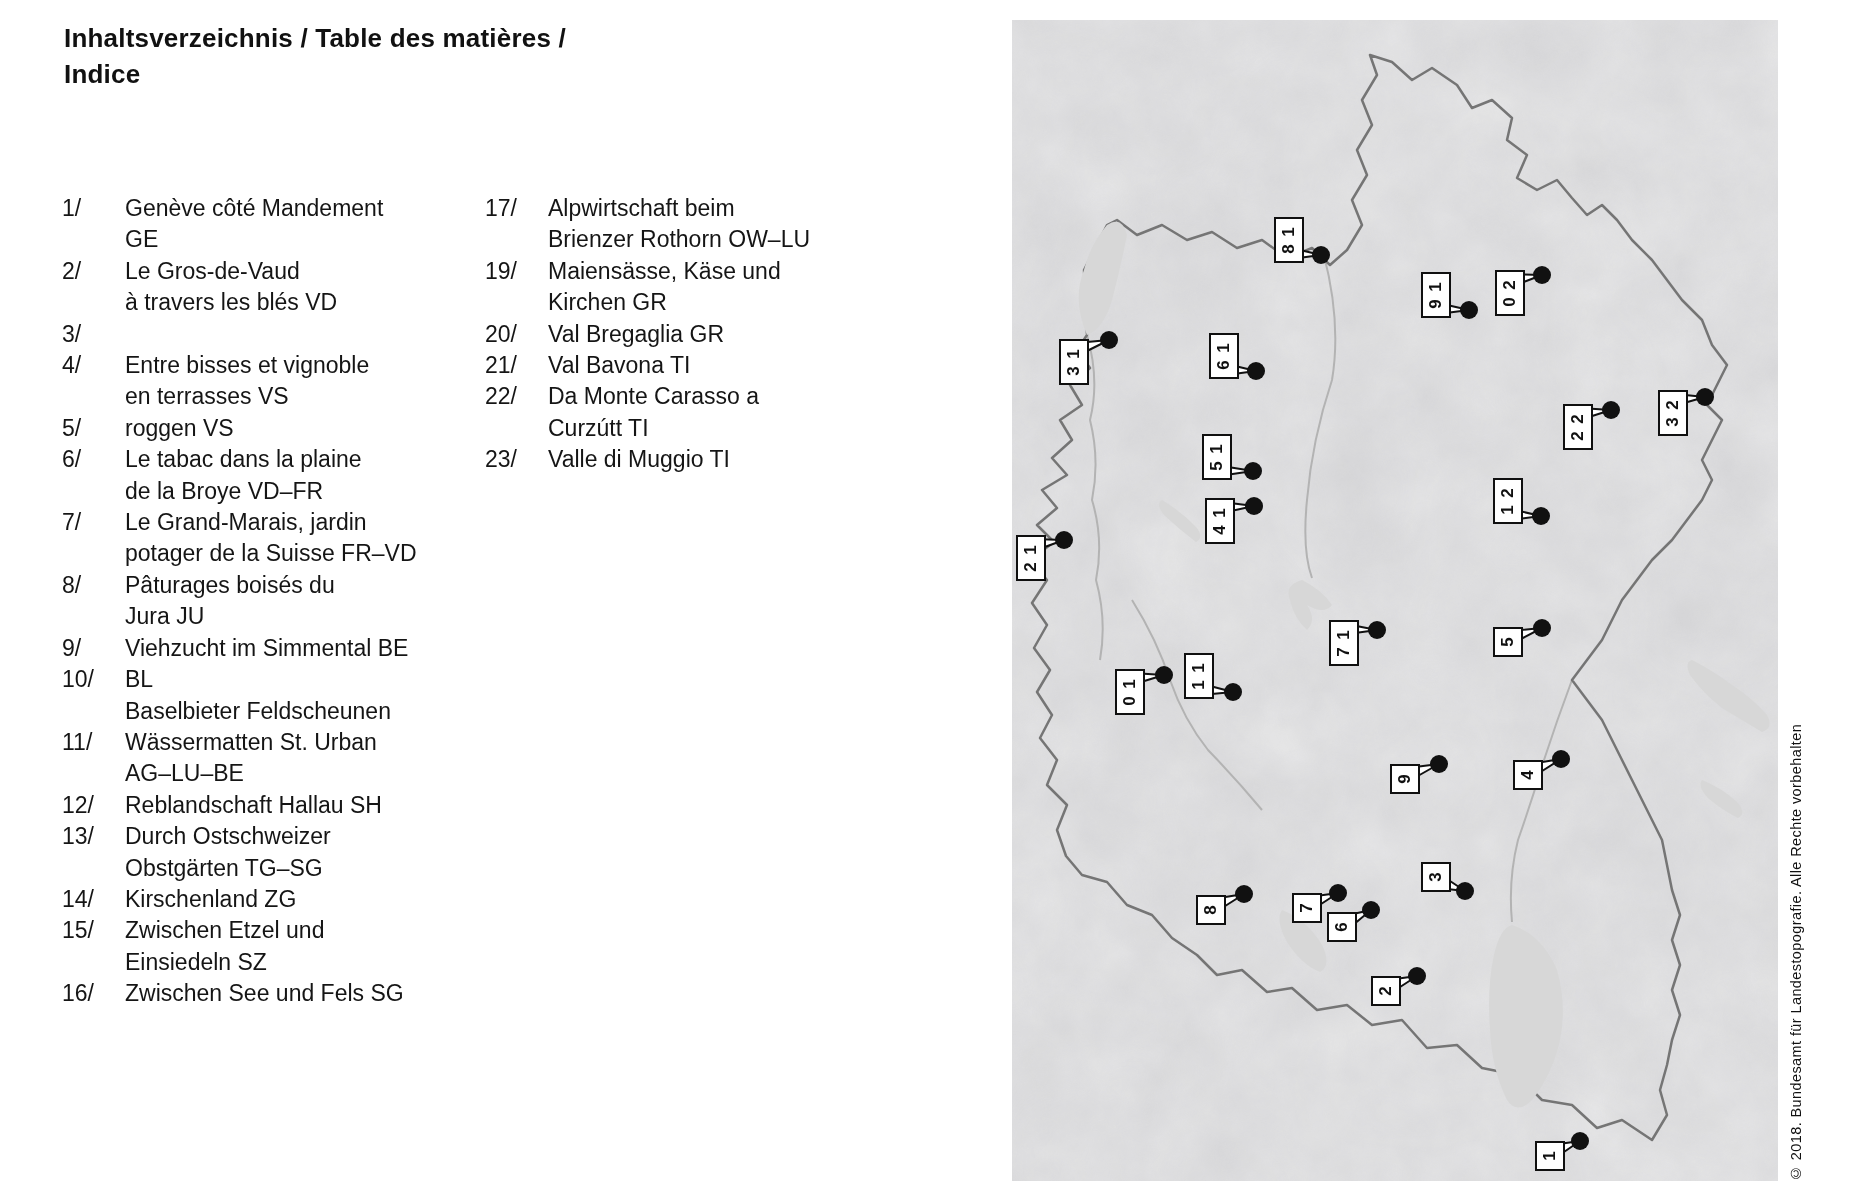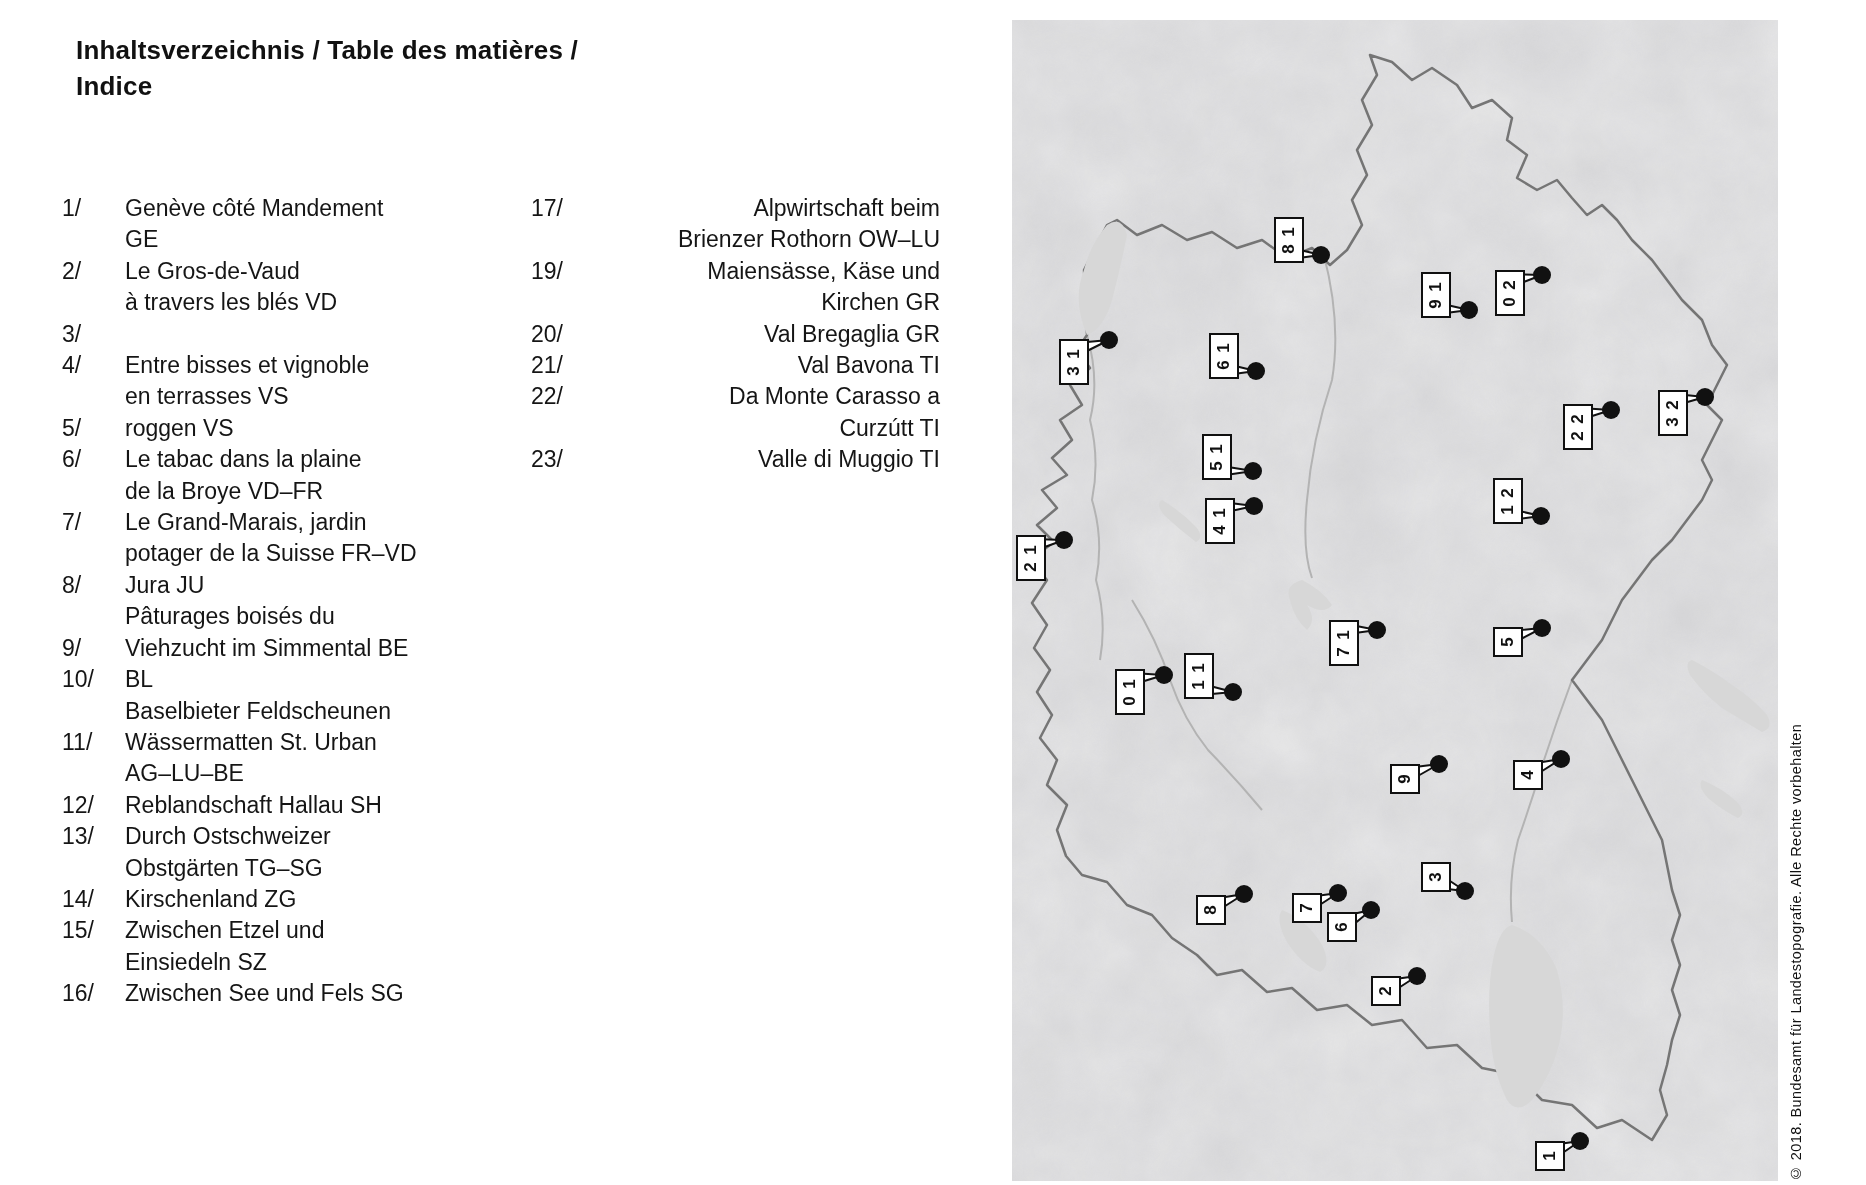--- a/index.html
+++ b/index.html
@@ -1,27 +1,27 @@
 <!DOCTYPE html>
 <html><head>
 <meta charset="utf-8">
 <style>
   html,body{margin:0;padding:0;background:#ffffff;}
   body{width:1866px;height:1185px;position:relative;overflow:hidden;
        font-family:"Liberation Sans",sans-serif;color:#1a1a1a;}
   .page{position:absolute;inset:0;background:#fff;}
 
   
-  .title{position:absolute;left:60px;top:16px;margin:16px;
+  .title{position:absolute;left:60px;top:16px;margin:4px;
          font-size:26px;line-height:36px;font-weight:700;letter-spacing:.2px;color:#111;}
 
   
   .toc-col{position:absolute;top:193px;}
   #toc-col-0{left:62px;width:410px;}
-  #toc-col-1{left:500px;width:440px;text-align:right;}
+  #toc-col-1{left:485px;width:440px;}
   .toc-item{display:flex;align-items:flex-start;font-size:23px;line-height:31.4px;color:#151515;}
   .toc-num{width:63px;flex:none;}
   .toc-lines{flex:1;}
 
   
   .map{position:absolute;left:1012px;top:20px;width:766px;height:1161px;
        background:#f4f4f4;overflow:hidden;}
   .map svg.layer{position:absolute;left:0;top:0;}
 
   .flag{position:absolute;box-sizing:border-box;background:#ffffff;border:2px solid #101010;
@@ -86,22 +86,22 @@
       <div class="toc-item">
         <div class="toc-num">7/</div>
         <div class="toc-lines">
           <div>Le Grand-Marais, jardin</div>
           <div>potager de la Suisse FR–VD</div>
         </div>
       </div>
       <div class="toc-item">
         <div class="toc-num">8/</div>
         <div class="toc-lines">
+          <div>Pâturages boisés du</div>
           <div>Jura JU</div>
-          <div>Pâturages boisés du</div>
         </div>
       </div>
       <div class="toc-item">
         <div class="toc-num">9/</div>
         <div class="toc-lines">
           <div>Viehzucht im Simmental BE</div>
         </div>
       </div>
       <div class="toc-item">
         <div class="toc-num">10/</div>

